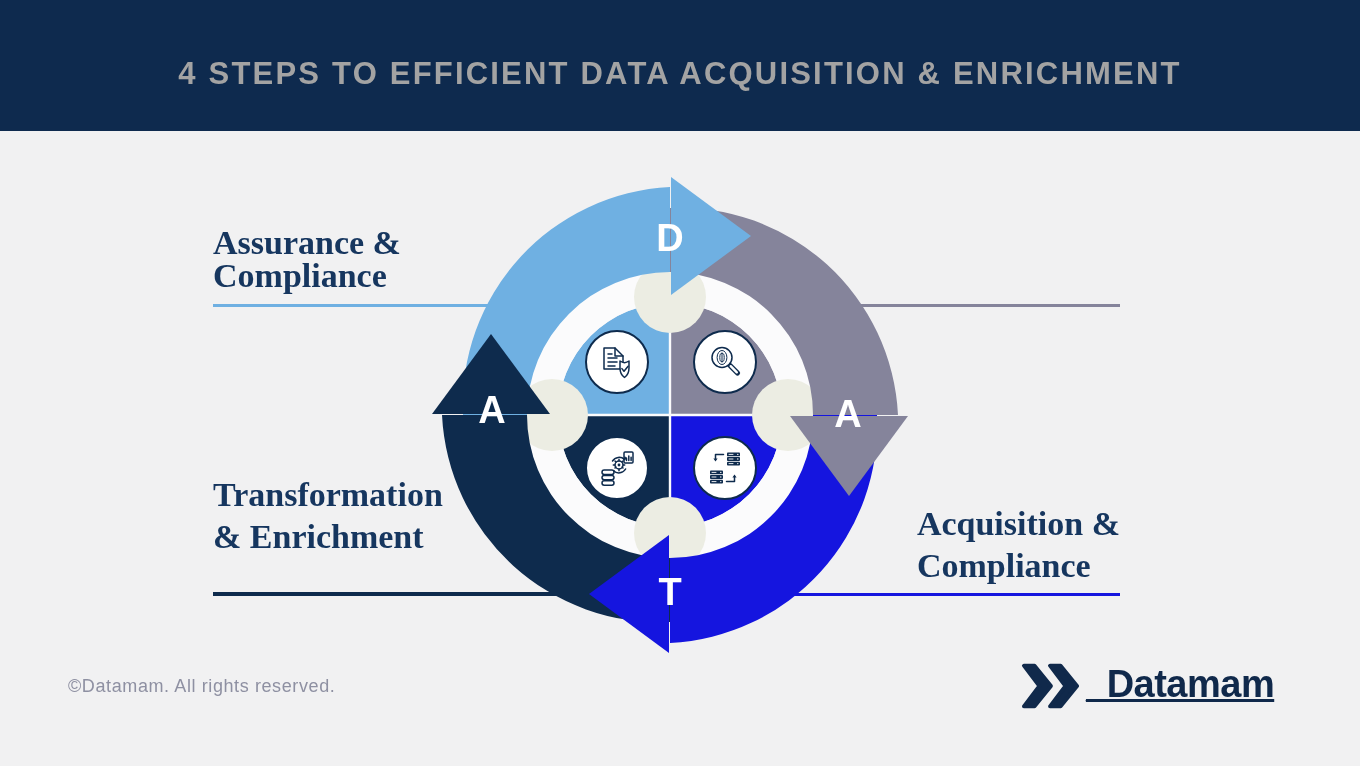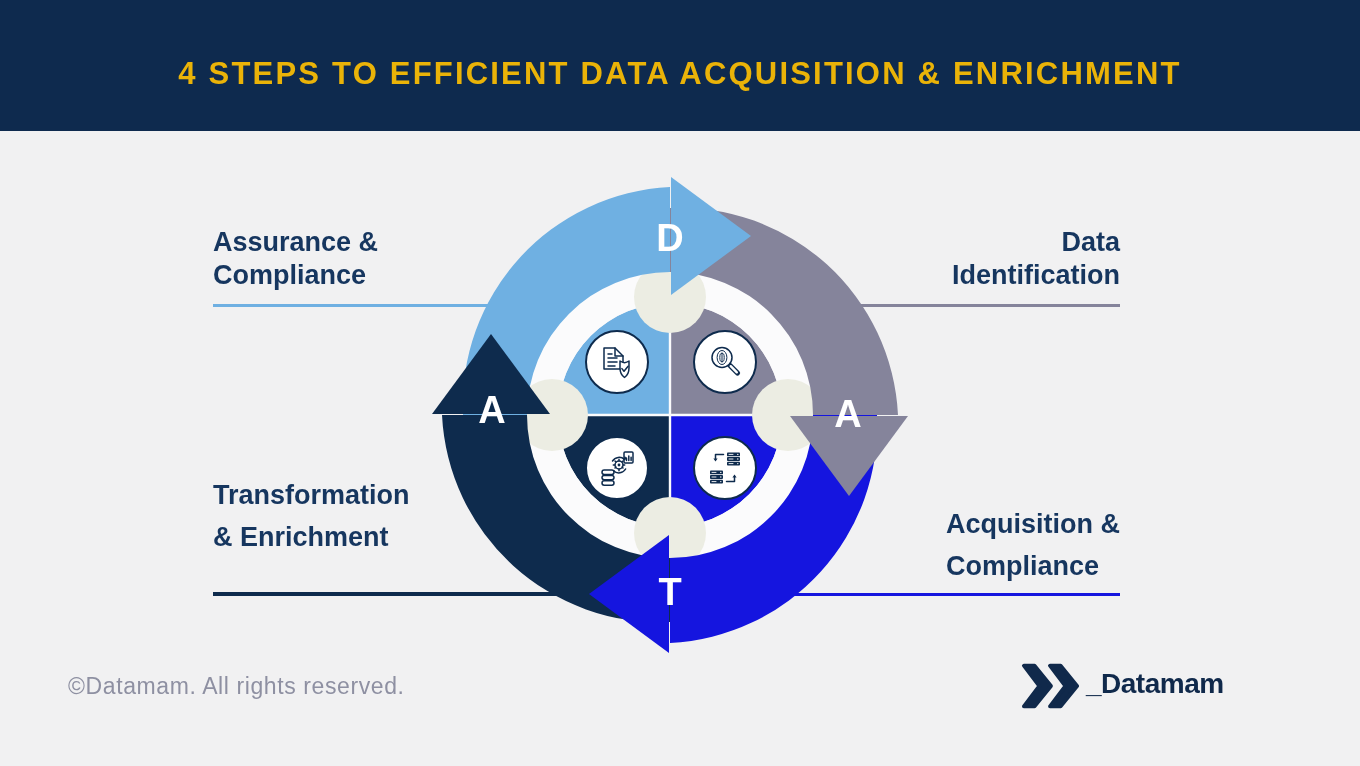--- a/index.html
+++ b/index.html
@@ -9,23 +9,23 @@
   }
   html,body{margin:0;padding:0;background:#e6e6e8;}
   .canvas{
     position:relative;width:1360px;height:766px;overflow:hidden;
     background:var(--background);
     font-family:"Liberation Sans",sans-serif;
   }
   .header{position:absolute;top:0;left:0;width:1360px;height:131px;background:var(--header_bg);}
   .title{
     position:absolute;top:56px;left:0;width:1360px;text-align:center;
-    color:#eab308;font-size:31px;font-weight:bold;letter-spacing:2.2px;white-space:nowrap;
-  }
-  .step-label{position:absolute;color:var(--label_text);font-weight:bold;font-size:27px;z-index:3;}
+    color:#a3a3a3;font-size:31px;font-weight:bold;letter-spacing:2.2px;white-space:nowrap;
+  }
+  .step-label{position:absolute;color:var(--label_text);font-weight:bold;font-size:34px;z-index:3;font-family:Liberation Serif, serif;}
   .step-label span{display:block;}
   .lbl-tl{left:213px;top:226px;line-height:33px;text-align:left;}
   .lbl-tr{right:240px;top:226px;line-height:33px;text-align:right;}
   .lbl-bl{left:213px;top:474px;line-height:42px;text-align:left;}
   .lbl-br{right:240px;top:503px;line-height:42px;}
   .connector{position:absolute;z-index:1;}
   .line-tl{left:213px;top:304px;width:347px;height:3px;background:var(--lightblue);}
   .line-tr{left:780px;top:304px;width:340px;height:3px;background:var(--gray);}
   .line-bl{left:213px;top:592px;width:372px;height:4px;background:var(--navy);}
   .line-br{left:770px;top:593px;width:350px;height:3px;background:var(--blue);}
@@ -37,46 +37,42 @@
   .band-letter{
     font-family:"Liberation Sans",sans-serif;font-weight:bold;font-size:38px;fill:#ffffff;
     text-anchor:middle;
   }
   .badge{fill:#ffffff;stroke:var(--navy);stroke-width:2;}
   .il{fill:none;stroke:var(--navy);stroke-width:1.5;stroke-linecap:round;stroke-linejoin:round;}
   .ifw{fill:#ffffff;stroke:var(--navy);stroke-width:1.5;stroke-linejoin:round;}
   .ifn{fill:var(--navy);stroke:none;}
   .iwl{fill:none;stroke:#ffffff;stroke-width:0.9;stroke-linecap:round;}
   .copyright{
-    position:absolute;left:68px;top:671px;font-size:23px;line-height:30px;
+    position:absolute;left:68px;top:671px;font-size:18px;line-height:30px;
     color:var(--footer_text);letter-spacing:0.6px;
   }
   .logo{position:absolute;left:1021px;top:661px;display:flex;align-items:flex-start;z-index:3;}
   .logo-chevrons{display:block;margin-top:2px;}
   .wordmark{
-    color:var(--logo_color);font-size:28px;line-height:46px;font-weight:600;
-    letter-spacing:-0.5px;margin-left:7px;
+    color:var(--logo_color);font-size:38px;line-height:46px;font-weight:600;
+    letter-spacing:-0.5px;margin-left:7px;text-decoration:underline;
   }
 </style>
 </head>
 <body>
 
 <div class="canvas">
 
   <div class="header">
     <div class="title">4 STEPS TO EFFICIENT DATA ACQUISITION &amp; ENRICHMENT</div>
   </div>
 
   <div class="step-label lbl-tl">
     <span>Assurance &amp;</span>
     <span>Compliance</span>
-  </div>
-  <div class="step-label lbl-tr">
-    <span>Data</span>
-    <span>Identification</span>
   </div>
   <div class="step-label lbl-bl">
     <span>Transformation</span>
     <span>&amp; Enrichment</span>
   </div>
   <div class="step-label lbl-br">
     <span>Acquisition &amp;</span>
     <span>Compliance</span>
   </div>
 

